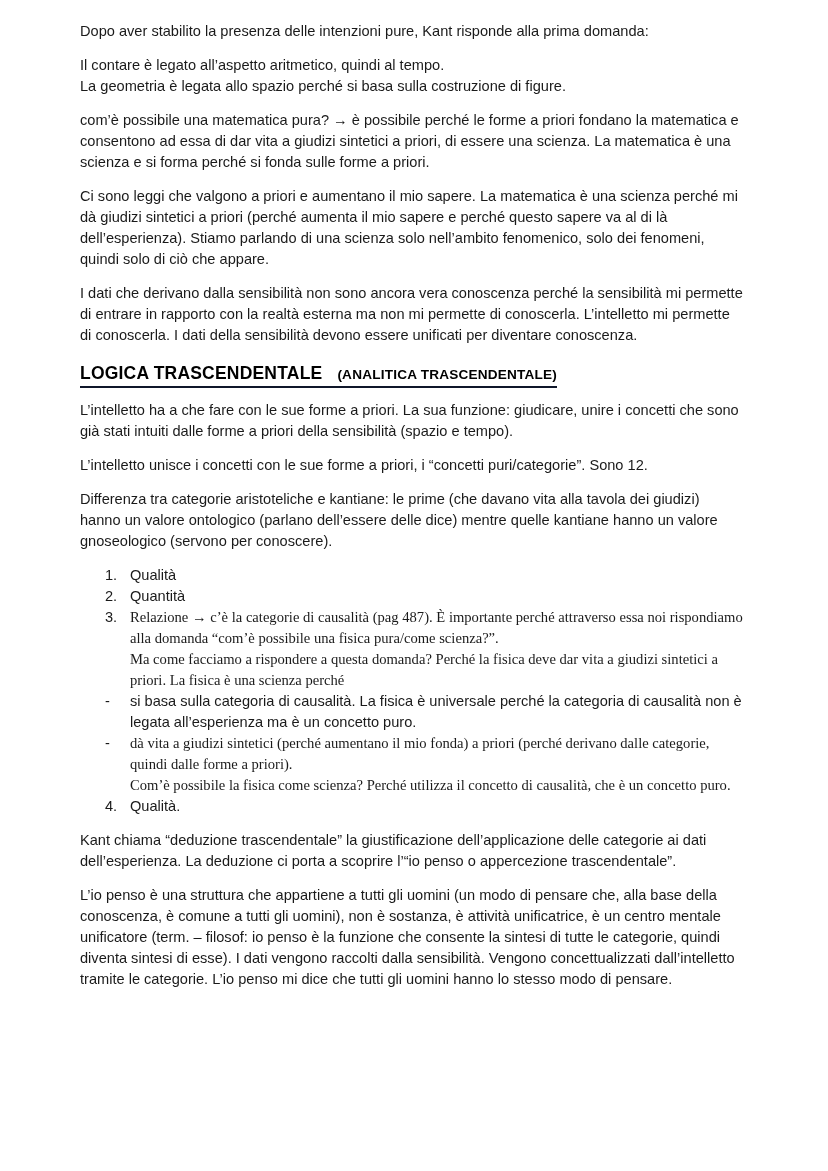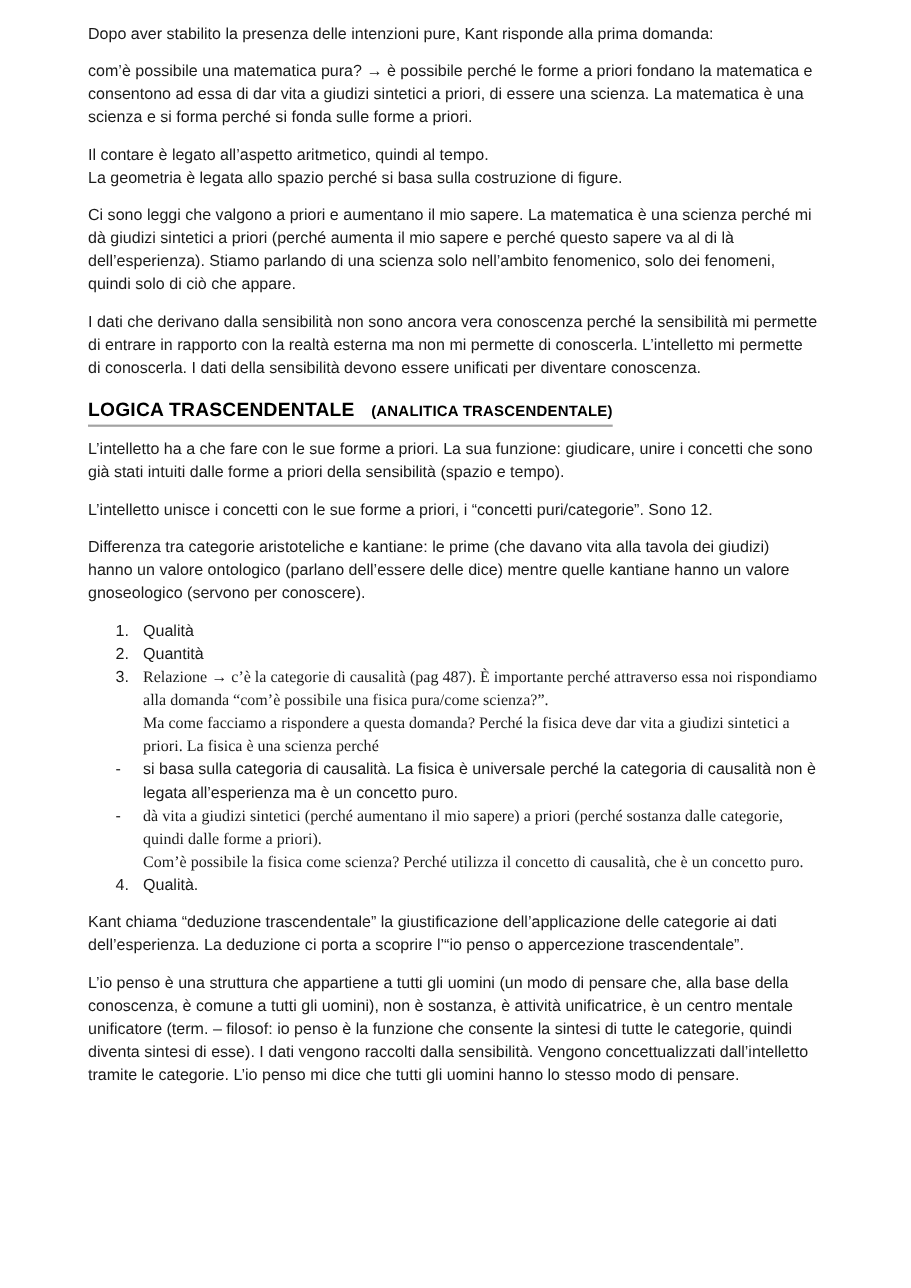--- a/index.html
+++ b/index.html
@@ -23,21 +23,21 @@
     margin: 0 4px 13px 0;
   }
   .line { display: block; }
   .heading {
     margin: 4px 0 15px 0;
     font-weight: bold;
     color: #000000;
   }
   .hwrap {
     display: inline;
-    border-bottom: 2px solid #a3a3a3;
+    border-bottom: 2px solid #0f172a;
     padding-bottom: 1px;
   }
   .hmain {
     font-size: 17.5px;
     letter-spacing: 0.2px;
   }
   .hsub {
     font-size: 13.6px;
     padding-left: 15px;
     letter-spacing: 0.2px;
@@ -59,26 +59,26 @@
   }
   .block { display: block; font-family: Liberation Serif, serif; }
 </style>
 </head>
 <body>
 
 <div class="page">
 
   <p class="para">Dopo aver stabilito la presenza delle intenzioni pure, Kant risponde alla prima domanda:</p>
 
-  <p class="para">com’è possibile una matematica pura? → è possibile perché le forme a priori fondano la matematica e consentono ad essa di dar vita a giudizi sintetici a priori, di essere una scienza. La matematica è una scienza e si forma perché si fonda sulle forme a priori.</p>
-
   <p class="para">
     <span class="line">Il contare è legato all’aspetto aritmetico, quindi al tempo.</span>
     <span class="line">La geometria è legata allo spazio perché si basa sulla costruzione di figure.</span>
   </p>
+
+  <p class="para">com’è possibile una matematica pura? → è possibile perché le forme a priori fondano la matematica e consentono ad essa di dar vita a giudizi sintetici a priori, di essere una scienza. La matematica è una scienza e si forma perché si fonda sulle forme a priori.</p>
 
   <p class="para">Ci sono leggi che valgono a priori e aumentano il mio sapere. La matematica è una scienza perché mi dà giudizi sintetici a priori (perché aumenta il mio sapere e perché questo sapere va al di là dell’esperienza). Stiamo parlando di una scienza solo nell’ambito fenomenico, solo dei fenomeni, quindi solo di ciò che appare.</p>
 
   <p class="para">I dati che derivano dalla sensibilità non sono ancora vera conoscenza perché la sensibilità mi permette di entrare in rapporto con la realtà esterna ma non mi permette di conoscerla. L’intelletto mi permette di conoscerla. I dati della sensibilità devono essere unificati per diventare conoscenza.</p>
 
   <h1 class="heading">
     <span class="hwrap"><span class="hmain">LOGICA TRASCENDENTALE</span><span class="hsub">(ANALITICA TRASCENDENTALE)</span></span>
   </h1>
 
   <p class="para">L’intelletto ha a che fare con le sue forme a priori. La sua funzione: giudicare, unire i concetti che sono già stati intuiti dalle forme a priori della sensibilità (spazio e tempo).</p>
@@ -109,21 +109,21 @@
     </div>
 
     <div class="li">
       <span class="marker">-</span>
       <span class="libody">si basa sulla categoria di causalità. La fisica è universale perché la categoria di causalità non è legata all’esperienza ma è un concetto puro.</span>
     </div>
 
     <div class="li">
       <span class="marker">-</span>
       <span class="libody">
-        <span class="block">dà vita a giudizi sintetici (perché aumentano il mio sapere) a priori (perché sostanza dalle categorie, quindi dalle forme a priori).</span>
+        <span class="block">dà vita a giudizi sintetici (perché aumentano il mio fonda) a priori (perché derivano dalle categorie, quindi dalle forme a priori).</span>
         <span class="block">Com’è possibile la fisica come scienza? Perché utilizza il concetto di causalità, che è un concetto puro.</span>
       </span>
     </div>
 
     <div class="li">
       <span class="marker">4.</span>
       <span class="libody">Qualità.</span>
     </div>
 
   </div>

